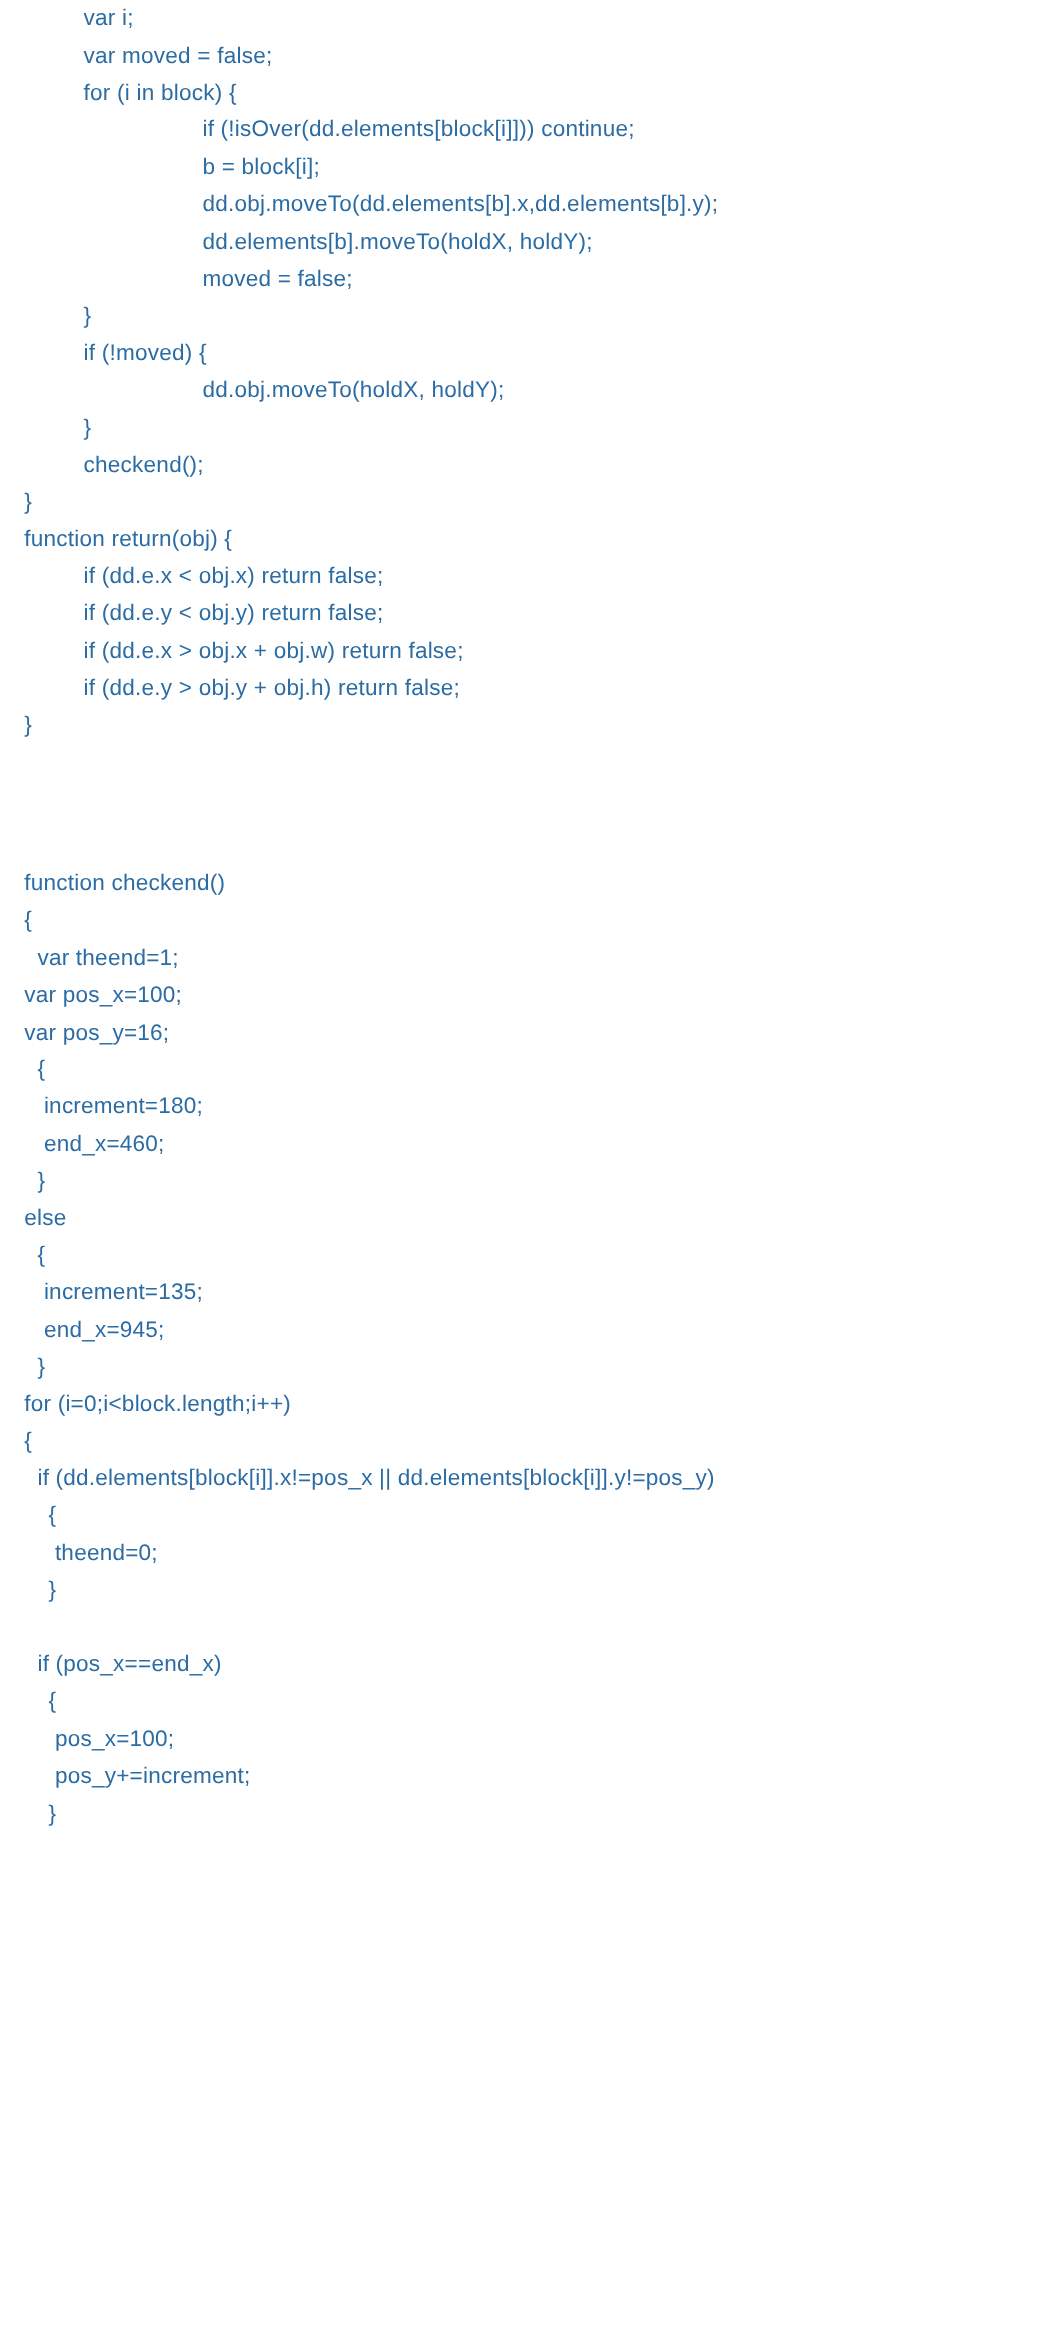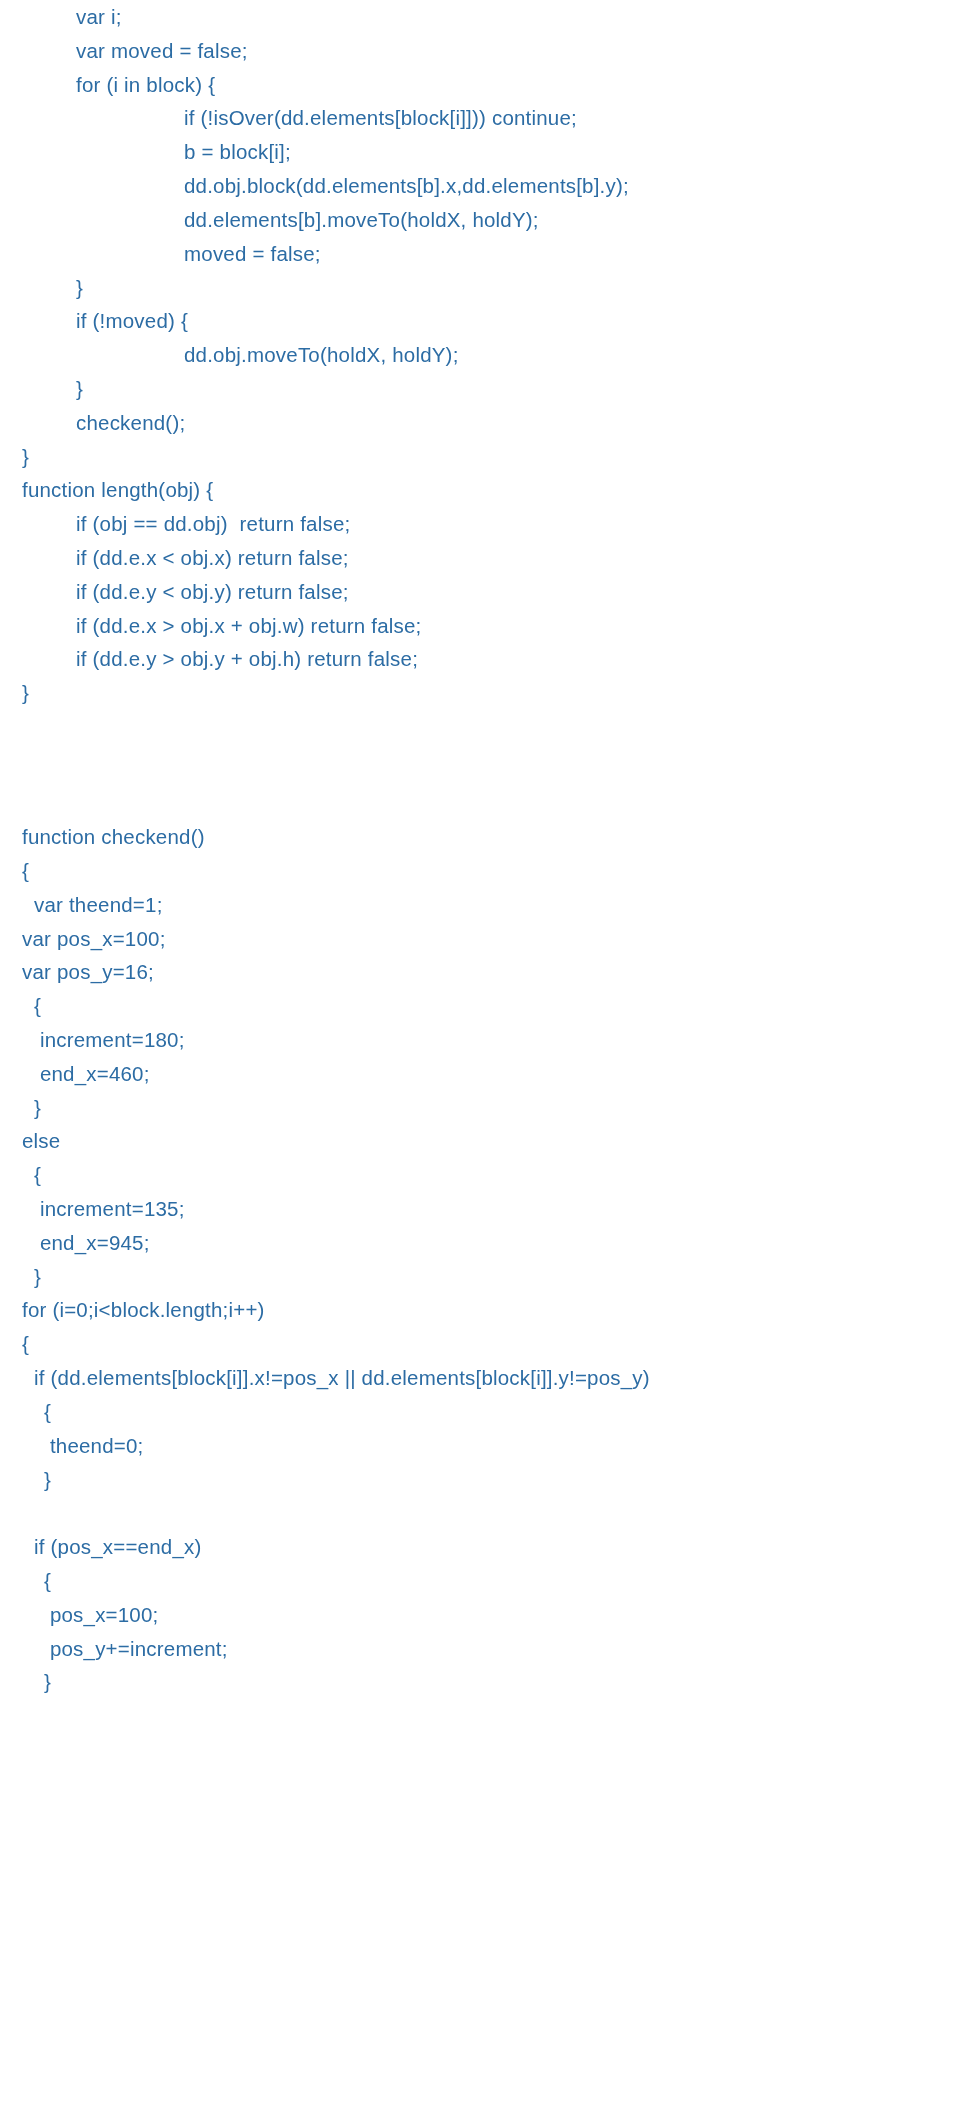--- a/index.html
+++ b/index.html
@@ -34,31 +34,30 @@
 </head>
 <body>
 
 <div class="page">
   <div class="block1">
     <div class="code-line ind1">var i;</div>
     <div class="code-line ind1">var moved = false;</div>
     <div class="code-line ind1">for (i in block) {</div>
     <div class="code-line ind3">if (!isOver(dd.elements[block[i]])) continue;</div>
     <div class="code-line ind3">b = block[i];</div>
-    <div class="code-line ind3">dd.obj.block(dd.elements[b].x,dd.elements[b].y);</div>
+    <div class="code-line ind3">dd.obj.moveTo(dd.elements[b].x,dd.elements[b].y);</div>
     <div class="code-line ind3">dd.elements[b].moveTo(holdX, holdY);</div>
     <div class="code-line ind3">moved = false;</div>
     <div class="code-line ind1">}</div>
     <div class="code-line ind1">if (!moved) {</div>
     <div class="code-line ind3">dd.obj.moveTo(holdX, holdY);</div>
     <div class="code-line ind1">}</div>
     <div class="code-line ind1">checkend();</div>
     <div class="code-line ind0">}</div>
-    <div class="code-line ind0">function length(obj) {</div>
-    <div class="code-line ind1">if (obj == dd.obj)  return false;</div>
+    <div class="code-line ind0">function return(obj) {</div>
     <div class="code-line ind1">if (dd.e.x &lt; obj.x) return false;</div>
     <div class="code-line ind1">if (dd.e.y &lt; obj.y) return false;</div>
     <div class="code-line ind1">if (dd.e.x &gt; obj.x + obj.w) return false;</div>
     <div class="code-line ind1">if (dd.e.y &gt; obj.y + obj.h) return false;</div>
     <div class="code-line ind0">}</div>
   </div>
 
   <div class="gap"></div>
 
   <div class="block2">

